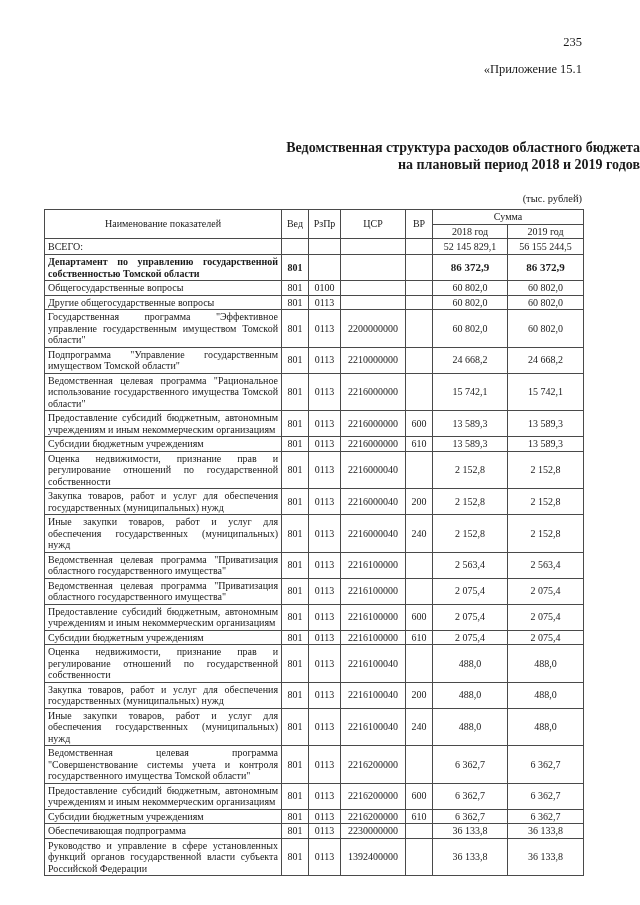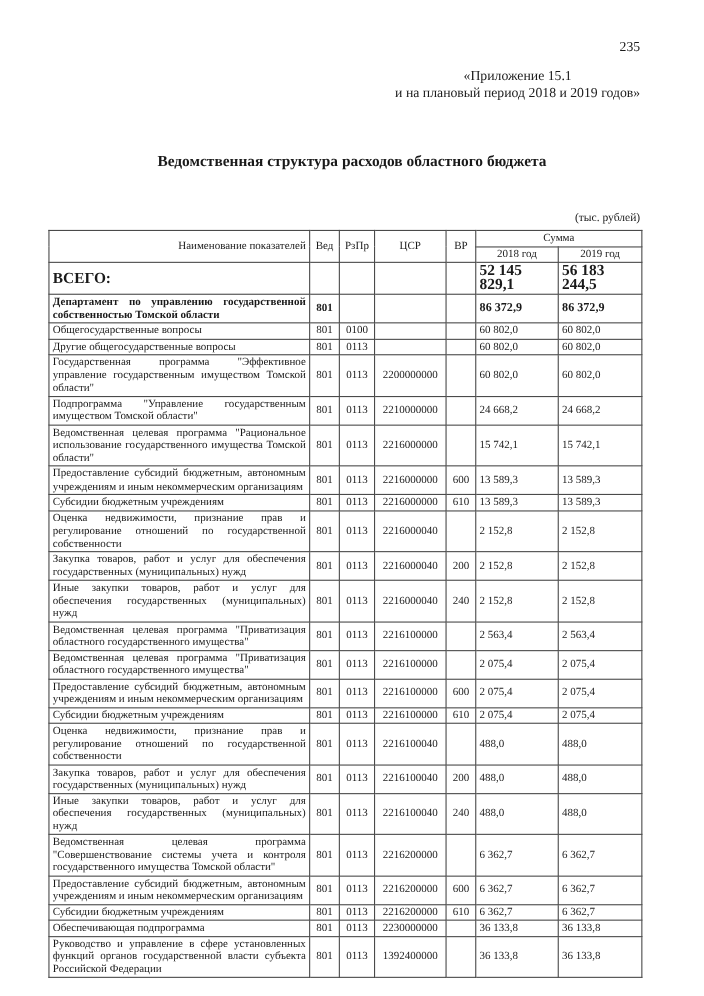--- a/index.html
+++ b/index.html
@@ -1,82 +1,82 @@
 <!DOCTYPE html>
 <html><head>
 <meta charset="utf-8">
 <style>
   html, body { margin: 0; padding: 0; background: #ffffff; }
   body { width: 640px; height: 905px; position: relative; overflow: hidden;
          font-family: "Liberation Serif", "DejaVu Serif", serif; color: #1a1a1a; }
   .page-num { position: absolute; top: 35px; right: 58px; font-size: 12.5px; }
   .appendix { position: absolute; top: 62px; right: 58px; text-align: center; font-size: 12.5px; line-height: 14.5px; }
-  .title { position: absolute; top: 139px; left: 0; width: 640px; text-align: center; font-weight: bold; font-size: 14px; line-height: 17px; }
+  .title { position: absolute; top: 139px; left: 0; width: 640px; text-align: right; font-weight: bold; font-size: 14px; line-height: 17px; }
   .units { position: absolute; top: 193px; right: 58px; font-size: 10.5px; margin-left: 39px; }
   table.budget { position: absolute; top: 209px; left: 44px; width: 539px; border-collapse: collapse; table-layout: fixed; font-size: 10px; line-height: 11.5px; }
   table.budget td, table.budget th { border: 1px solid #4a4a4a; padding: 1px 3px; vertical-align: middle; font-weight: normal; }
   table.budget th { font-size: 10px; text-align: center; }
   td.name { text-align: justify; text-align-last: left; }
   td.c { text-align: center; }
-  td.num { text-align: left; margin-left: 48px; }
-  tr.total td { font-weight: bold; font-size: 14px; line-height: 13px; }
+  td.num { text-align: center; margin-left: 48px; }
+  tr.total td { font-weight: normal; font-size: 10px; line-height: 13px; }
   tr.dept td { font-weight: bold; }
   tr.dept td.num { font-size: 11px; }
   th.th-sum { border-bottom: 1px dotted #4a4a4a; padding: 0; }
   th.th-year { padding: 0; }
 </style>
 </head>
 <body>
 
 <div class="page-num">235</div>
 
 <div class="appendix">
   <div>«Приложение 15.1</div>
-  <div>и на плановый период 2018 и 2019 годов»</div>
 </div>
 
 <div class="title">
   <div>Ведомственная структура расходов областного бюджета</div>
+  <div>на плановый период 2018 и 2019 годов</div>
 </div>
 
 <div class="units">(тыс. рублей)</div>
 
 <table class="budget">
   <colgroup>
     <col style="width:237px">
     <col style="width:27px">
     <col style="width:32px">
     <col style="width:65px">
     <col style="width:27px">
     <col style="width:75px">
     <col style="width:76px">
   </colgroup>
   <thead>
     <tr>
-      <th rowspan="2" style="text-align:right">Наименование показателей</th>
+      <th rowspan="2" style="text-align:center">Наименование показателей</th>
       <th rowspan="2">Вед</th>
       <th rowspan="2">РзПр</th>
       <th rowspan="2">ЦСР</th>
       <th rowspan="2">ВР</th>
       <th colspan="2" class="th-sum">Сумма</th>
     </tr>
     <tr>
       <th class="th-year">2018 год</th>
       <th class="th-year">2019 год</th>
     </tr>
   </thead>
   <tbody id="tbody">
     <tr class="total">
       <td class="name">ВСЕГО:</td>
       <td></td>
       <td></td>
       <td></td>
       <td></td>
       <td class="num">52 145 829,1</td>
-      <td class="num">56 183 244,5</td>
+      <td class="num">56 155 244,5</td>
     </tr>
   <tr class="dept">
         <td class="name">Департамент по управлению государственной собственностью Томской области</td>
         <td class="c">801</td>
         <td class="c"></td>
         <td class="c"></td>
         <td class="c"></td>
         <td class="num">86 372,9</td>
         <td class="num">86 372,9</td>
       </tr>

